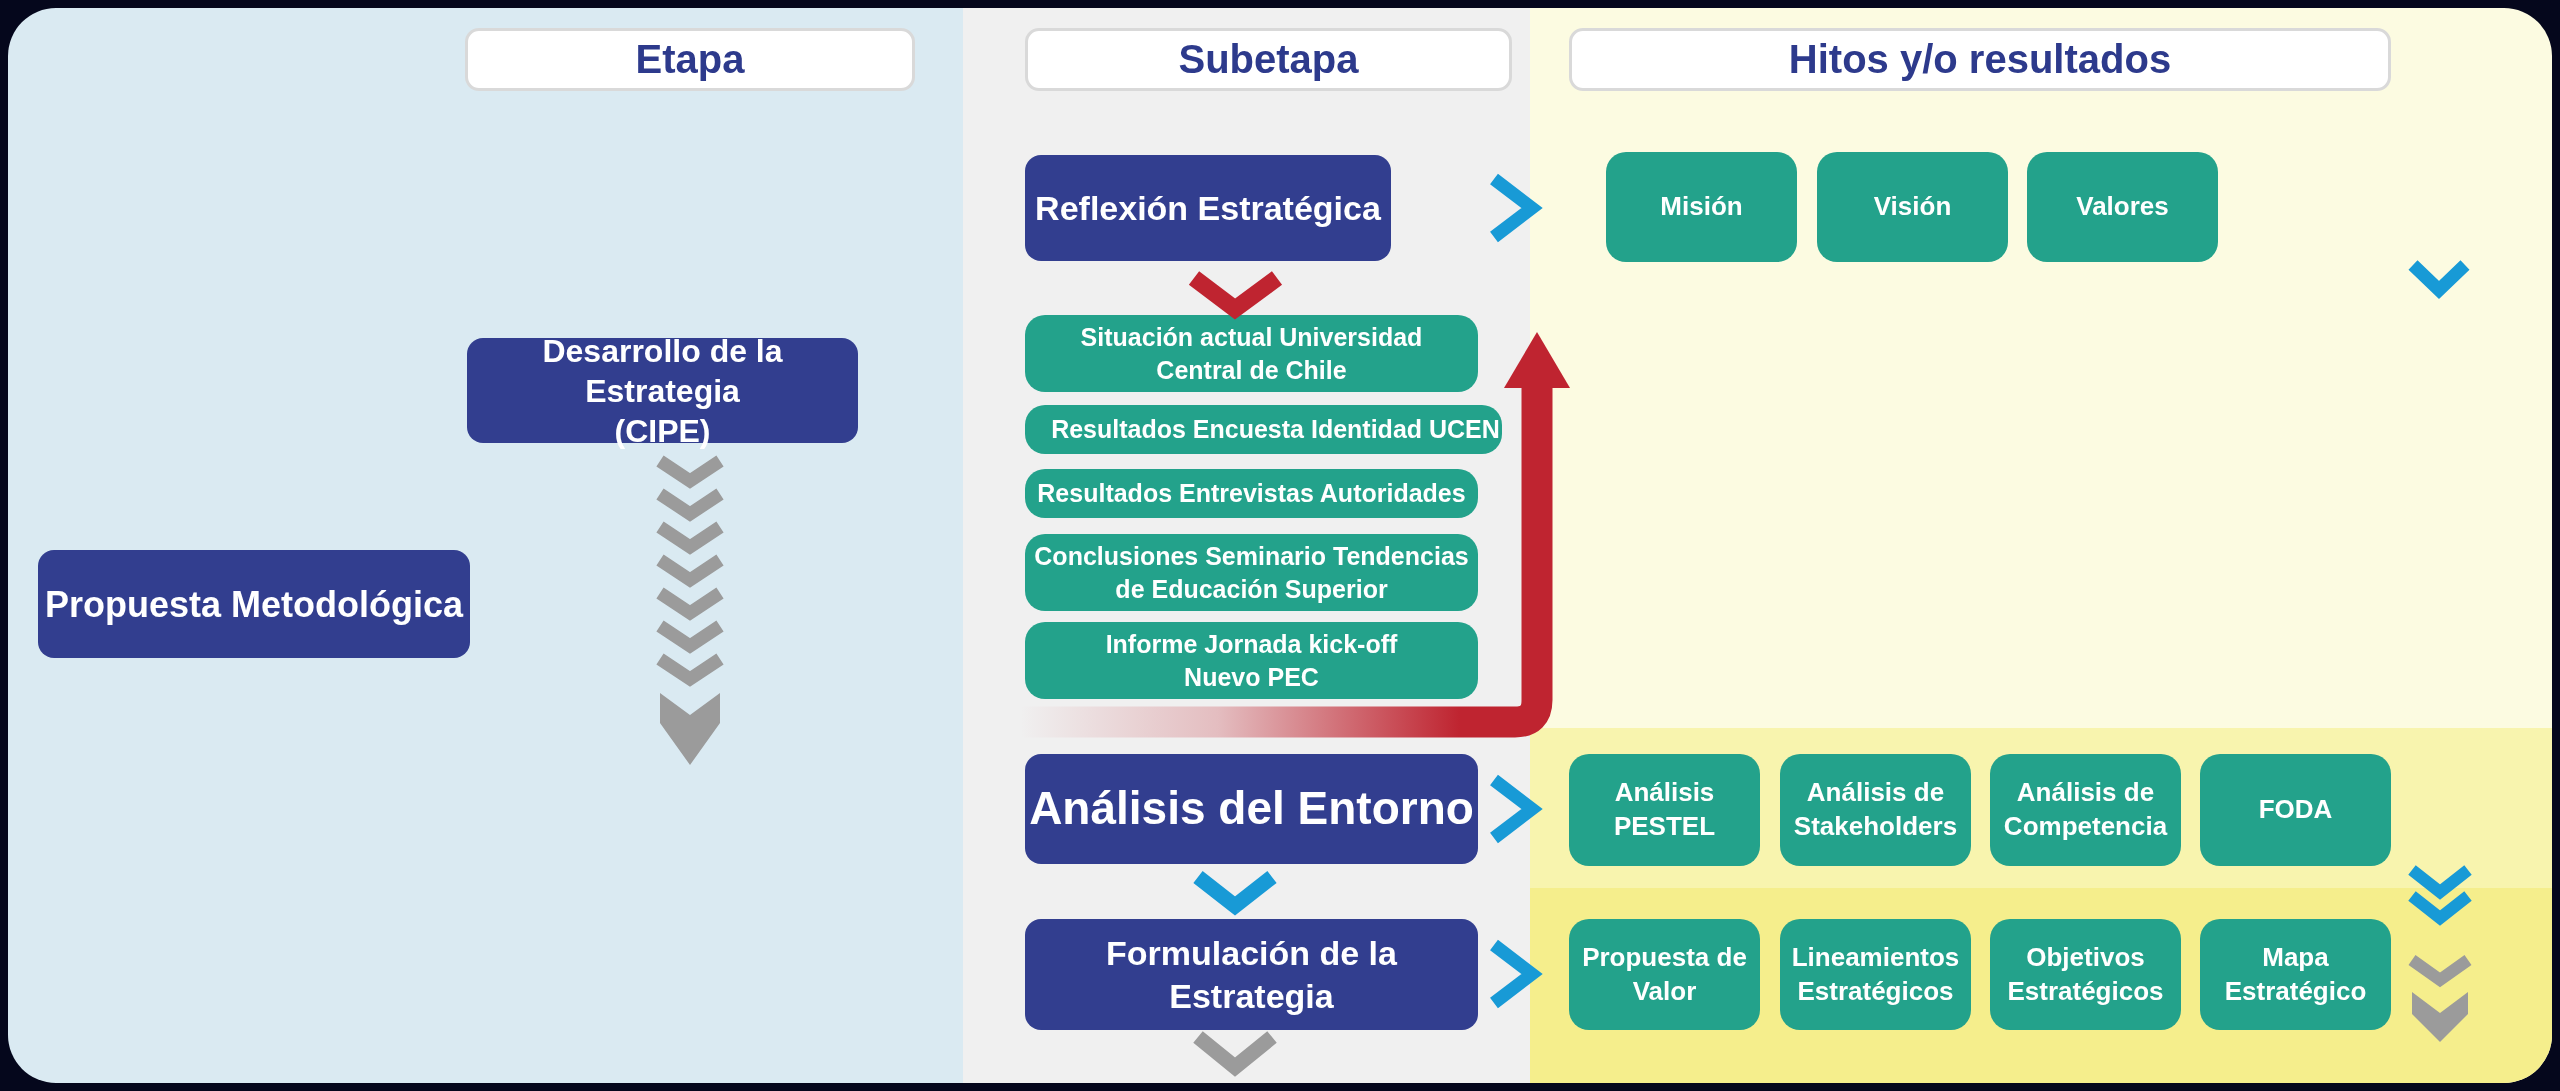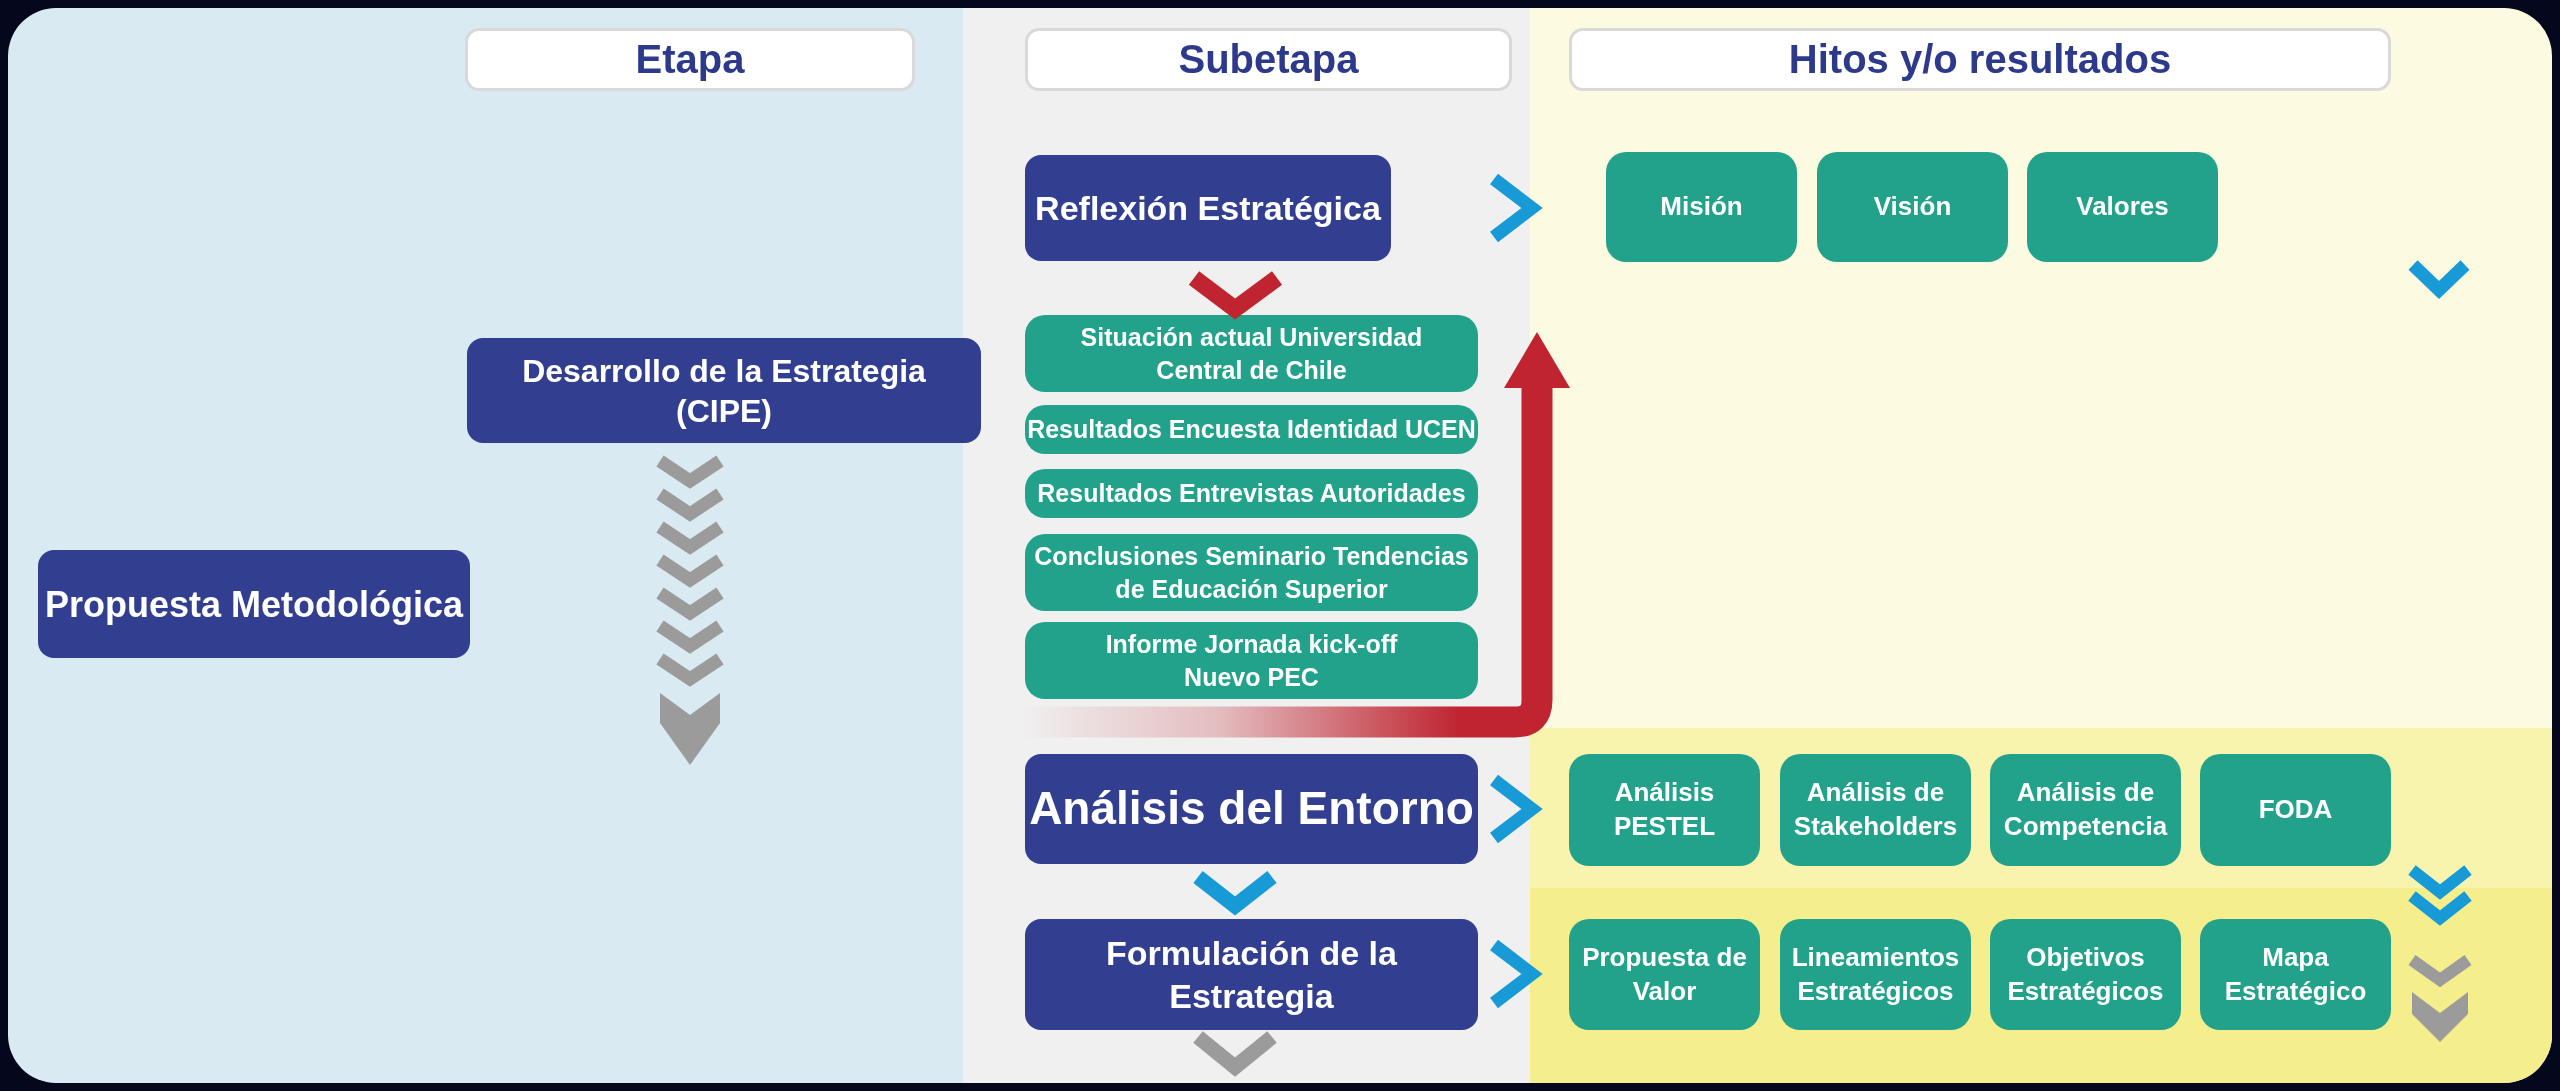--- a/index.html
+++ b/index.html
@@ -40,31 +40,31 @@
   }
   .green-r{border-radius:20px;font-size:26px;}
   svg{display:block;overflow:visible;}
 
   
   #hdr-etapa{left:465px;top:28px;width:450px;height:63px;}
   #hdr-subetapa{left:1025px;top:28px;width:487px;height:63px;}
   #hdr-hitos{left:1569px;top:28px;width:822px;height:63px;}
 
   
-  #box-desarrollo{left:467px;top:338px;width:514px;height:105px;font-size:32px;}
+  #box-desarrollo{left:467px;top:338px;width:391px;height:105px;font-size:32px;}
   #box-propuesta{left:38px;top:550px;width:432px;height:108px;font-size:36px;}
   #left-chevrons{left:656px;top:455px;}
 
   
   #box-reflexion{left:1025px;top:155px;width:366px;height:106px;font-size:34px;}
   #box-analisis{left:1025px;top:754px;width:453px;height:110px;font-size:46px;}
   #box-formulacion{left:1025px;top:919px;width:453px;height:111px;font-size:34px;}
   .green-m{left:1025px;width:453px;font-size:25px;}
   #g-m0{top:315px;height:77px;}
-  #g-m1{top:405px;height:49px;}
+  #g-m1{top:405px;height:49px;padding-left:24px;}
   #g-m2{top:469px;height:49px;}
   #g-m3{top:534px;height:77px;}
   #g-m4{top:622px;height:77px;}
 
   
   .row1{top:152px;height:110px;margin-left:37px;}
   .row2{top:754px;height:112px;}
   .row3{top:919px;height:111px;}
   .c1{left:1569px;width:191px;}
   .c2{left:1780px;width:191px;}

